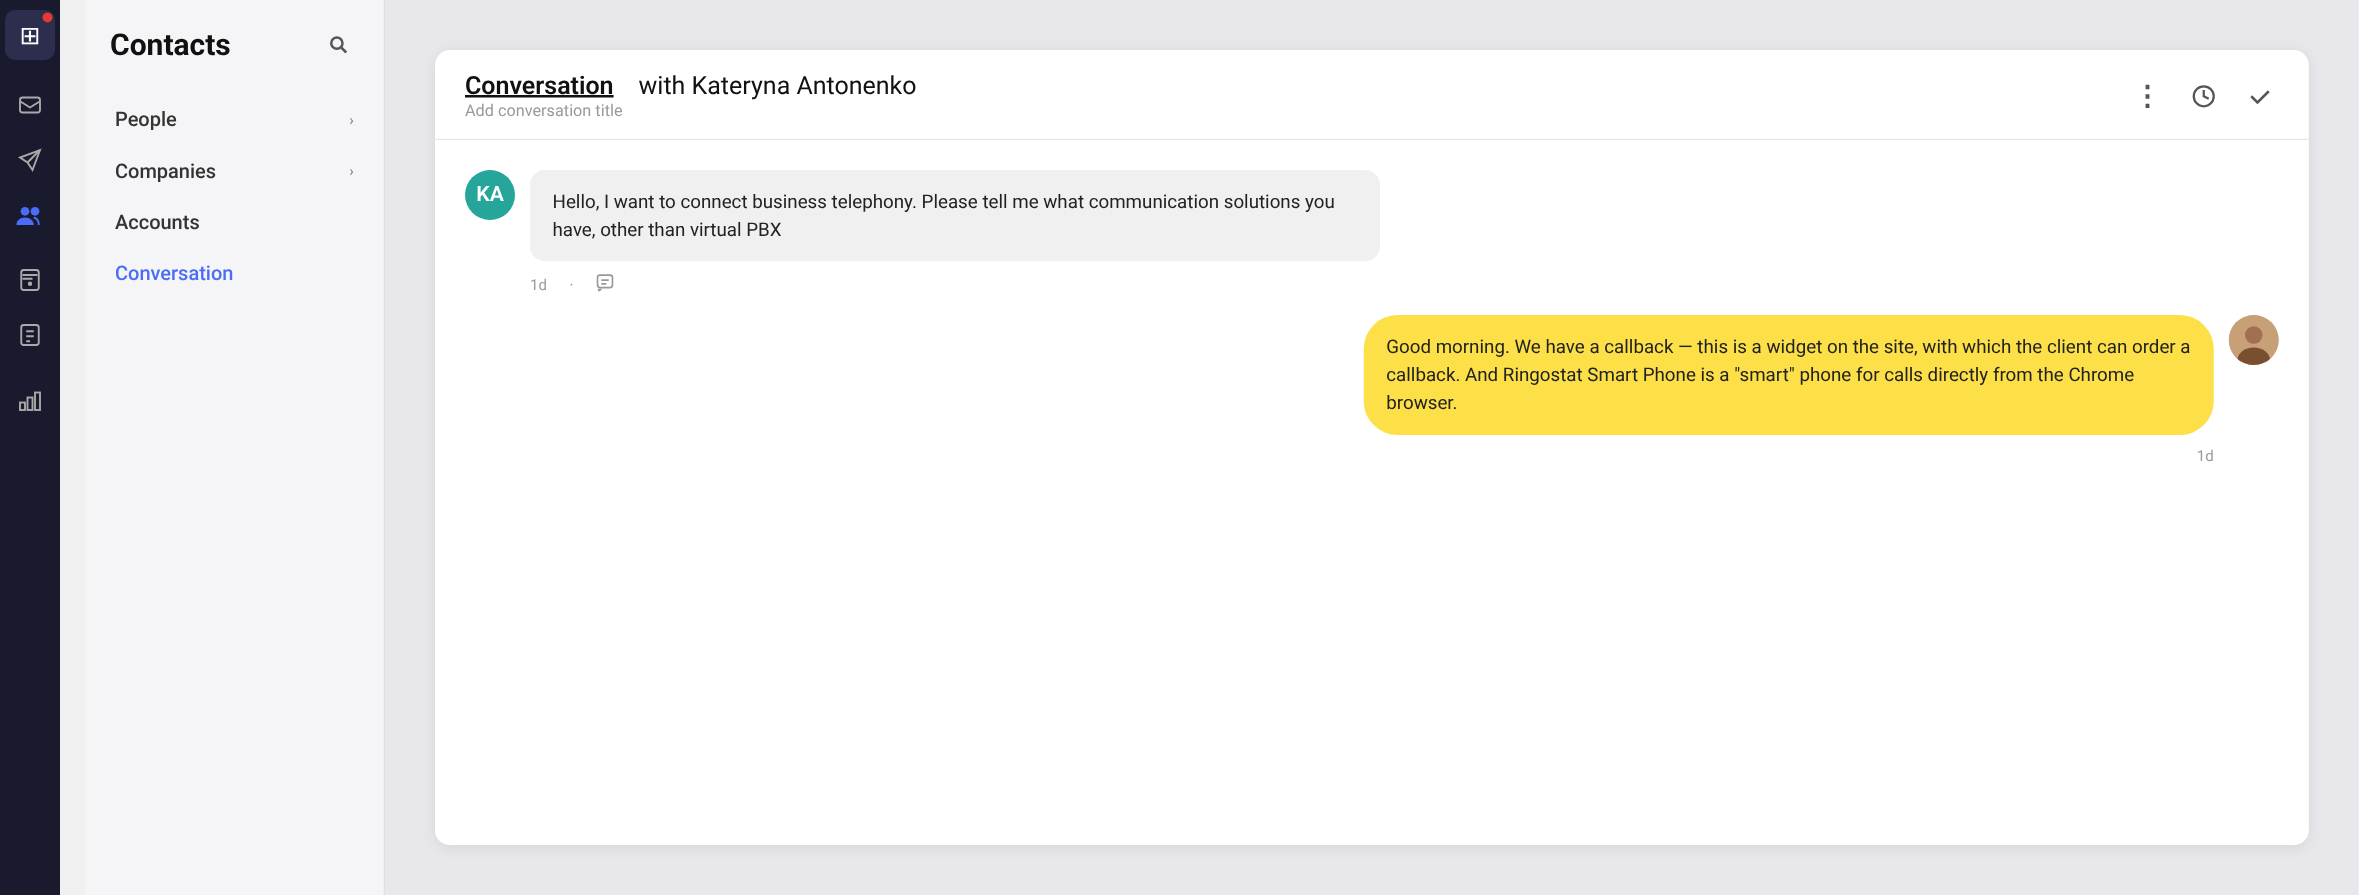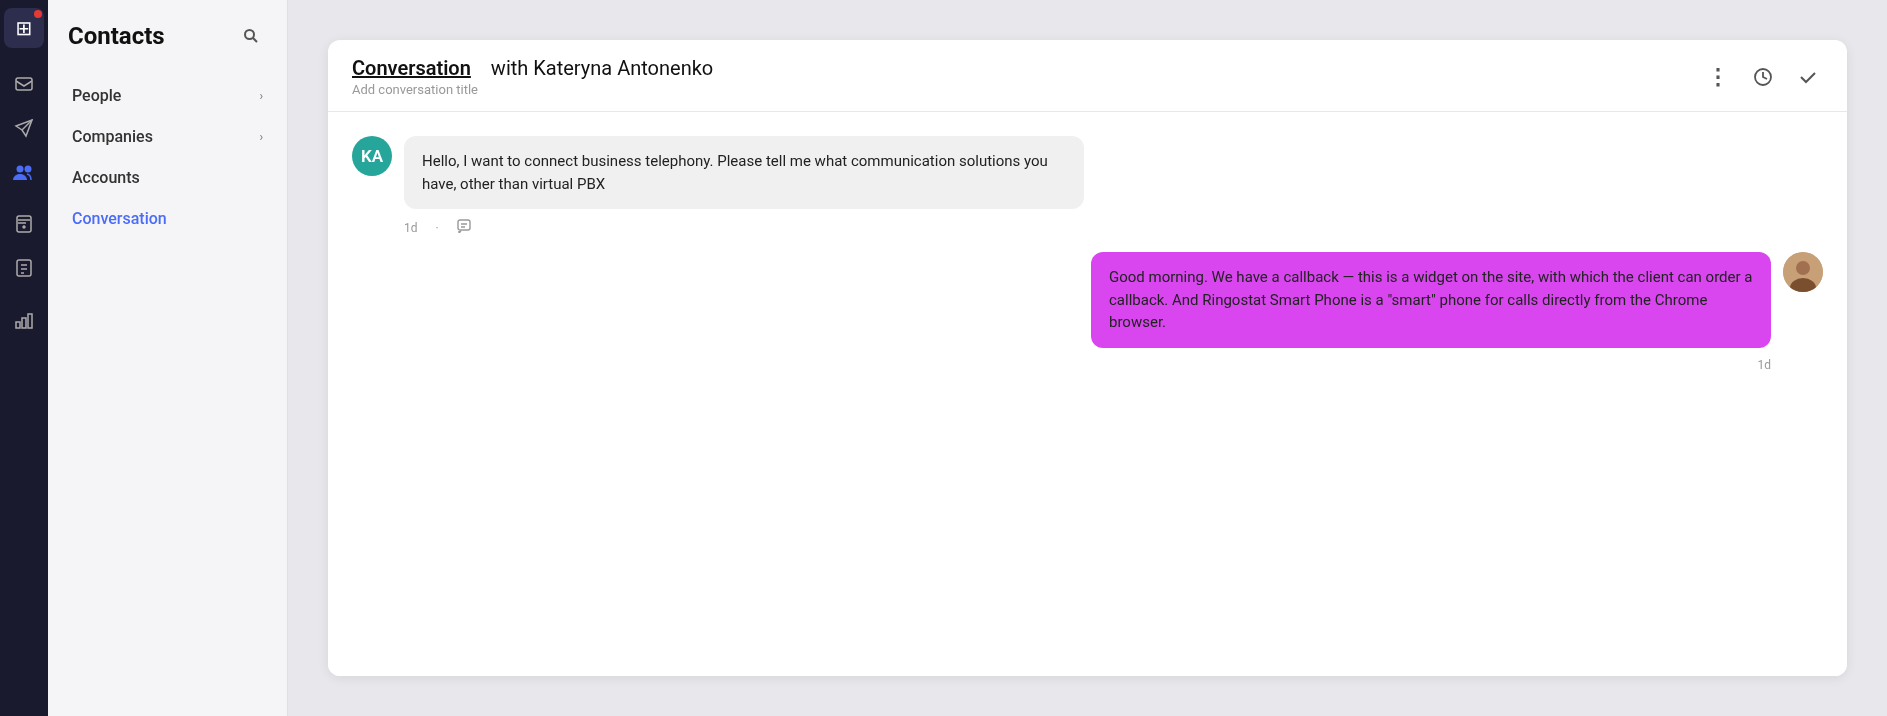--- a/index.html
+++ b/index.html
@@ -58,20 +58,21 @@
     .rail-icon.active { color: #4a6cf7; }
 
     
     .sidebar {
       width: 240px;
       background: #f5f5f7;
       border-right: 1px solid #e0e0e0;
       display: flex;
       flex-direction: column;
       flex-shrink: 0;
+      margin-left: 20px;
     }
     .sidebar-header {
       padding: 20px 20px 16px;
       display: flex;
       align-items: center;
       justify-content: space-between;
     }
     .sidebar-title {
       font-size: 24px;
       font-weight: 700;
@@ -237,21 +238,22 @@
       padding: 14px 18px;
       border-radius: 12px;
       font-size: 15px;
       line-height: 1.5;
       color: #222;
     }
     .bubble-incoming {
       background: #f0f0f0;
     }
     .bubble-outgoing {
-      background: #d946ef;
+      background: #fde047;
+      border-radius: 27px;
     }
     .message-meta {
       display: flex;
       align-items: center;
       gap: 18px;
       font-size: 12px;
       color: #999;
       margin-top: 4px;
       padding-left: 52px;
     }

